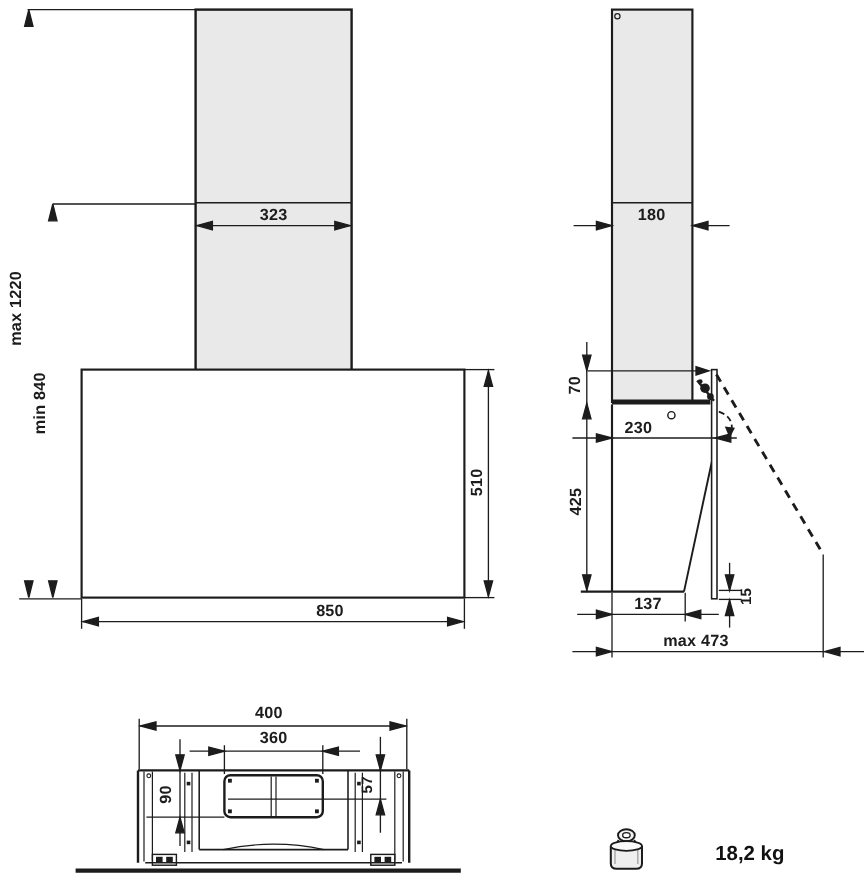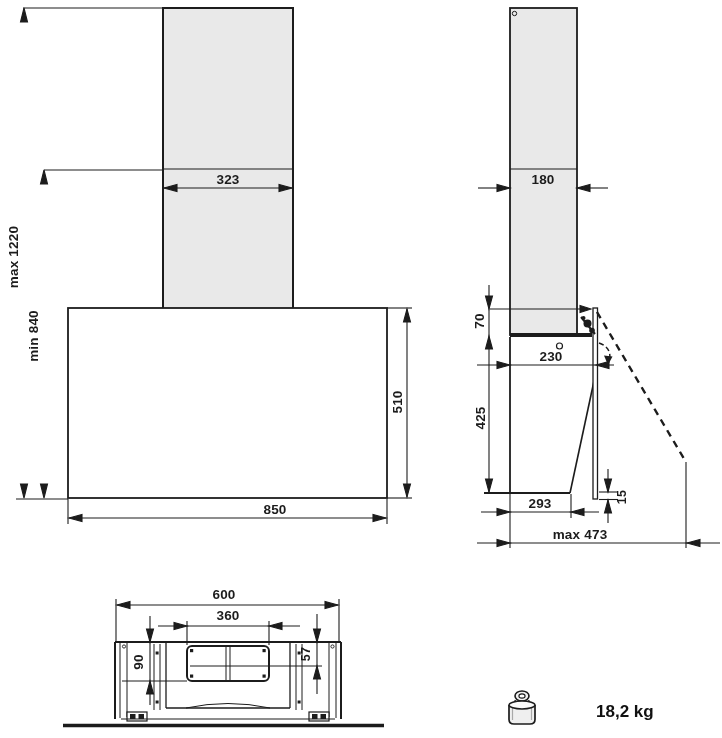--- a/index.html
+++ b/index.html
@@ -210,26 +210,26 @@
 </svg>
 
 <div class="dim" style="left:228px; top:179px;">323</div>
 <div class="dim rot" style="left:13px; top:257px;">max 1220</div>
 <div class="dim rot" style="left:33px; top:336px;">min 840</div>
 <div class="dim rot" style="left:397px; top:402px;">510</div>
 <div class="dim" style="left:227px; top:509px;margin-left:48px;">850</div>
 
 <div class="dim" style="left:543px; top:179px;">180</div>
 <div class="dim rot" style="left:479px; top:321px;">70</div>
-<div class="dim" style="left:551px; top:356px;">230</div>
+<div class="dim" style="left:532px; top:356px;">230</div>
 <div class="dim rot" style="left:480px; top:418px;">425</div>
-<div class="dim" style="left:540px; top:503px;">293</div>
+<div class="dim" style="left:540px; top:503px;">137</div>
 <div class="dim rot small" style="left:622px; top:497px;">15</div>
 <div class="dim" style="left:580px; top:534px;">max 473</div>
 
-<div class="dim" style="left:224px; top:594px;">600</div>
+<div class="dim" style="left:224px; top:594px;">400</div>
 <div class="dim" style="left:228px; top:615px;">360</div>
 <div class="dim rot" style="left:138px; top:662px;">90</div>
 <div class="dim rot small" style="left:306px; top:654px;">57</div>
 
 <div class="weight-label" style="left:548px; top:712px;">18,2 kg</div>
 
 </div>
 
 </body></html>

